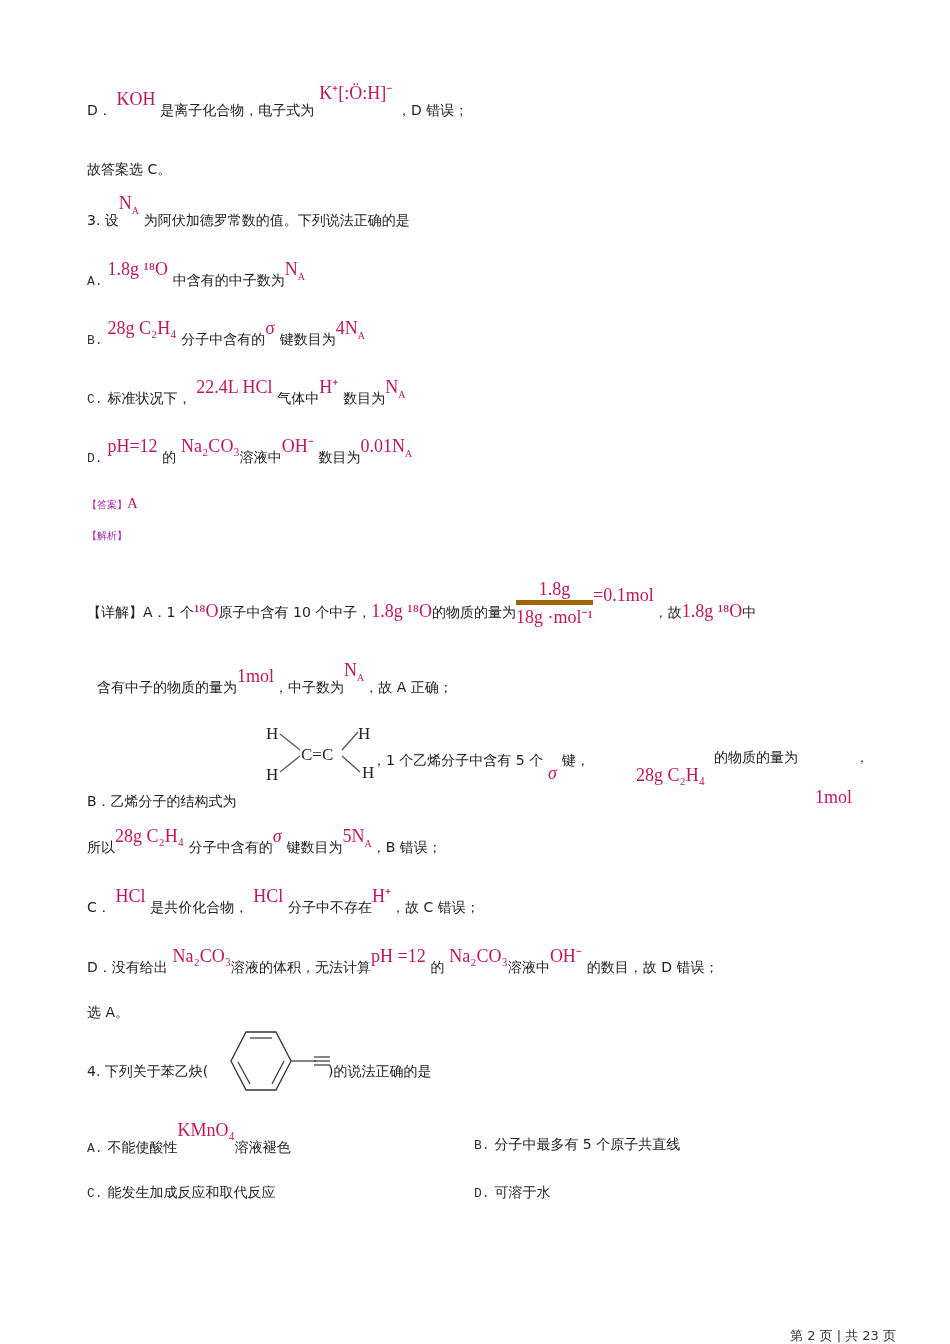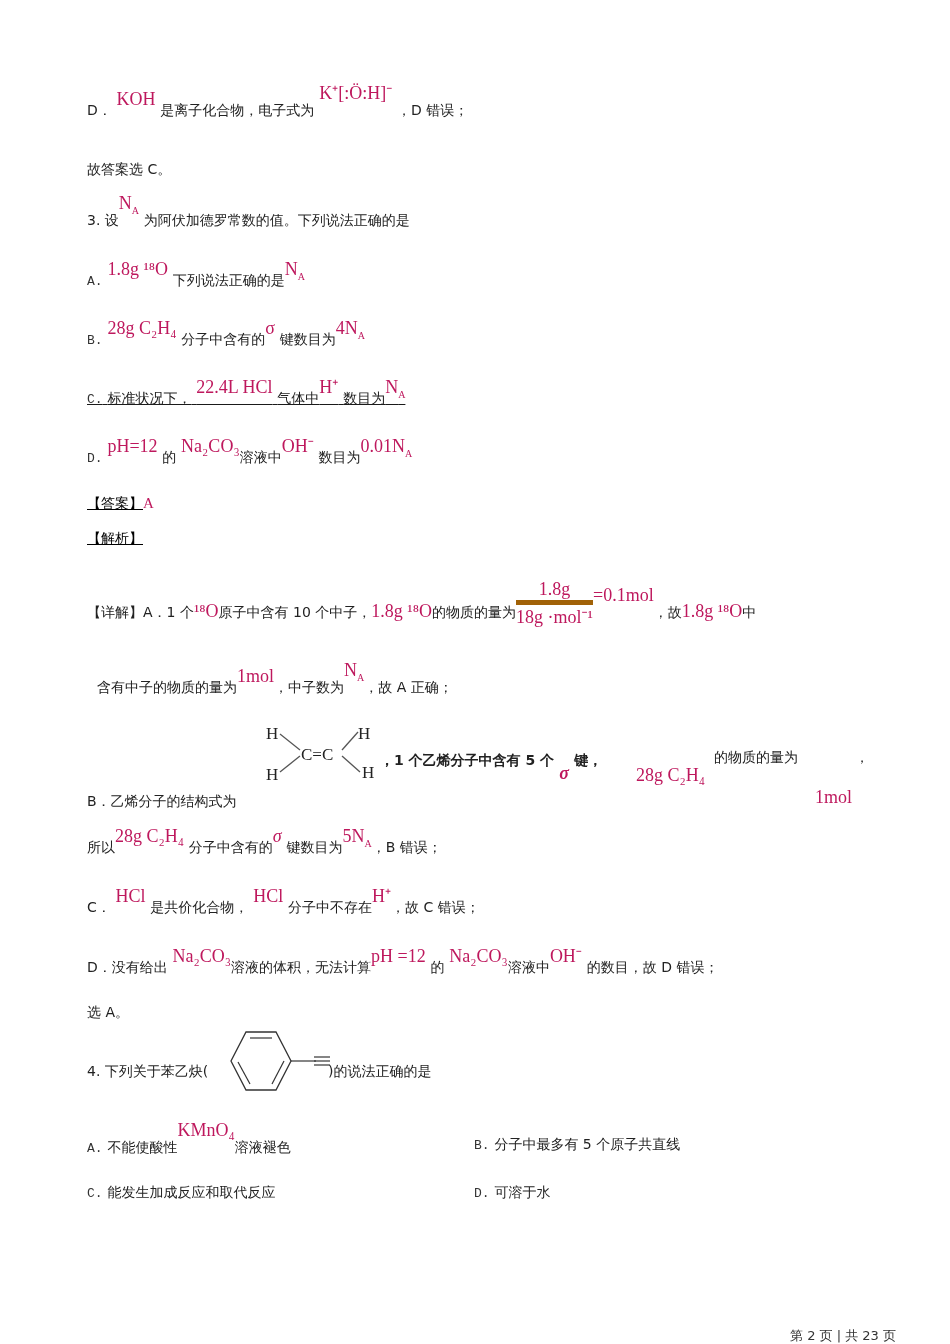--- a/index.html
+++ b/index.html
@@ -6,21 +6,21 @@
   body { width: 950px; height: 1344px; position: relative; overflow: hidden;
          font-family: "DejaVu Serif", serif; color: #1a1a1a; font-size: 15px; }
   .line { position: absolute; left: 87px; white-space: nowrap; line-height: 1; }
   .cn { font-family: "DejaVu Sans", sans-serif; font-size: 14px; color: #222; }
   .opt-label { font-family: "Liberation Mono", monospace; font-size: 13px; color: #333; }
   .math { font-family: "Liberation Serif", serif; font-size: 18px; color: #be185d; position: relative; }
   .math sub, .math sup { font-size: 10px; }
   .raise { position: relative; top: -10px; }
   .raise2 { position: relative; top: -16px; }
   .low { position: relative; top: 14px; }
-  .blue { color: #000000; font-family: "DejaVu Sans", sans-serif; font-size: 14px; text-decoration: underline; }
+  .blue { color: #a21caf; font-family: "DejaVu Sans", sans-serif; font-size: 10px; }
   .frac { display: inline-block; vertical-align: middle; text-align: center; position: relative; top: -10px; }
   .frac .num { display: block; border-bottom: 5px solid #a16207; padding: 0 6px 2px; }
   .frac .den { display: block; padding-top: 3px; }
   .footer { position: absolute; top: 1327px; left: 0; width: 896px; text-align: right;
             font-family: "DejaVu Sans", sans-serif; font-size: 13px; color: #333; }
   svg text { font-family: "Liberation Serif", serif; }
   .col2 { position: absolute; left: 474px; }
 </style>
 </head>
 <body>
@@ -36,31 +36,31 @@
 <div class="line cn" style="top:162px;">故答案选 C。</div>
 
 <div class="line" style="top:210px;">
   <span class="cn">3. 设</span><span class="math raise2"><span>N</span><sub>A</sub></span>
   <span class="cn">为阿伏加德罗常数的值。下列说法正确的是</span>
 </div>
 
 <div class="line" style="top:270px;">
   <span class="opt-label">A.</span>
   <span class="math raise">1.8g ¹⁸O</span>
-  <span class="cn">下列说法正确的是</span><span class="math raise"><span>N</span><sub>A</sub></span>
+  <span class="cn">中含有的中子数为</span><span class="math raise"><span>N</span><sub>A</sub></span>
 </div>
 
 <div class="line" style="top:329px;">
   <span class="opt-label">B.</span>
   <span class="math raise">28g C₂H₄</span>
   <span class="cn">分子中含有的</span><span class="math raise">σ</span>
   <span class="cn">键数目为</span><span class="math raise"><span>4N</span><sub>A</sub></span>
 </div>
 
-<div class="line" style="top:388px;text-decoration:underline;">
+<div class="line" style="top:388px;">
   <span class="opt-label">C.</span>
   <span class="cn">标准状况下，</span>
   <span class="math raise">22.4L HCl</span>
   <span class="cn">气体中</span><span class="math raise">H⁺</span>
   <span class="cn">数目为</span><span class="math raise"><span>N</span><sub>A</sub></span>
 </div>
 
 <div class="line" style="top:447px;">
   <span class="opt-label">D.</span>
   <span class="math raise">pH=12</span>
@@ -90,21 +90,21 @@
   <text x="4" y="17" font-size="17" fill="#222">H</text>
   <text x="4" y="58" font-size="17" fill="#222">H</text>
   <text x="39" y="38" font-size="17" fill="#222">C=C</text>
   <text x="96" y="17" font-size="17" fill="#222">H</text>
   <text x="100" y="56" font-size="17" fill="#222">H</text>
   <line x1="18" y1="12" x2="38" y2="28" stroke="#555" stroke-width="1.3"></line>
   <line x1="18" y1="50" x2="38" y2="34" stroke="#555" stroke-width="1.3"></line>
   <line x1="80" y1="28" x2="96" y2="10" stroke="#555" stroke-width="1.3"></line>
   <line x1="80" y1="34" x2="98" y2="50" stroke="#555" stroke-width="1.3"></line>
 </svg>
-<div class="line" style="top:750px; left:380px;font-weight:bold;">
+<div class="line" style="top:750px; left:372px;">
   <span class="cn">，1 个乙烯分子中含有 5 个</span>
   <span class="math low" style="font-style:italic;">σ</span>
   <span class="cn">键，</span>
 </div>
 <div class="line math" style="top:766px; left:636px;">28g C₂H₄</div>
 <div class="line cn" style="top:750px; left:714px;">的物质的量为</div>
 <div class="line math" style="top:770px; left:815px;">1mol</div>
 <div class="line cn" style="top:750px; left:855px;">，</div>
 
 <div class="line" style="top:837px;">

